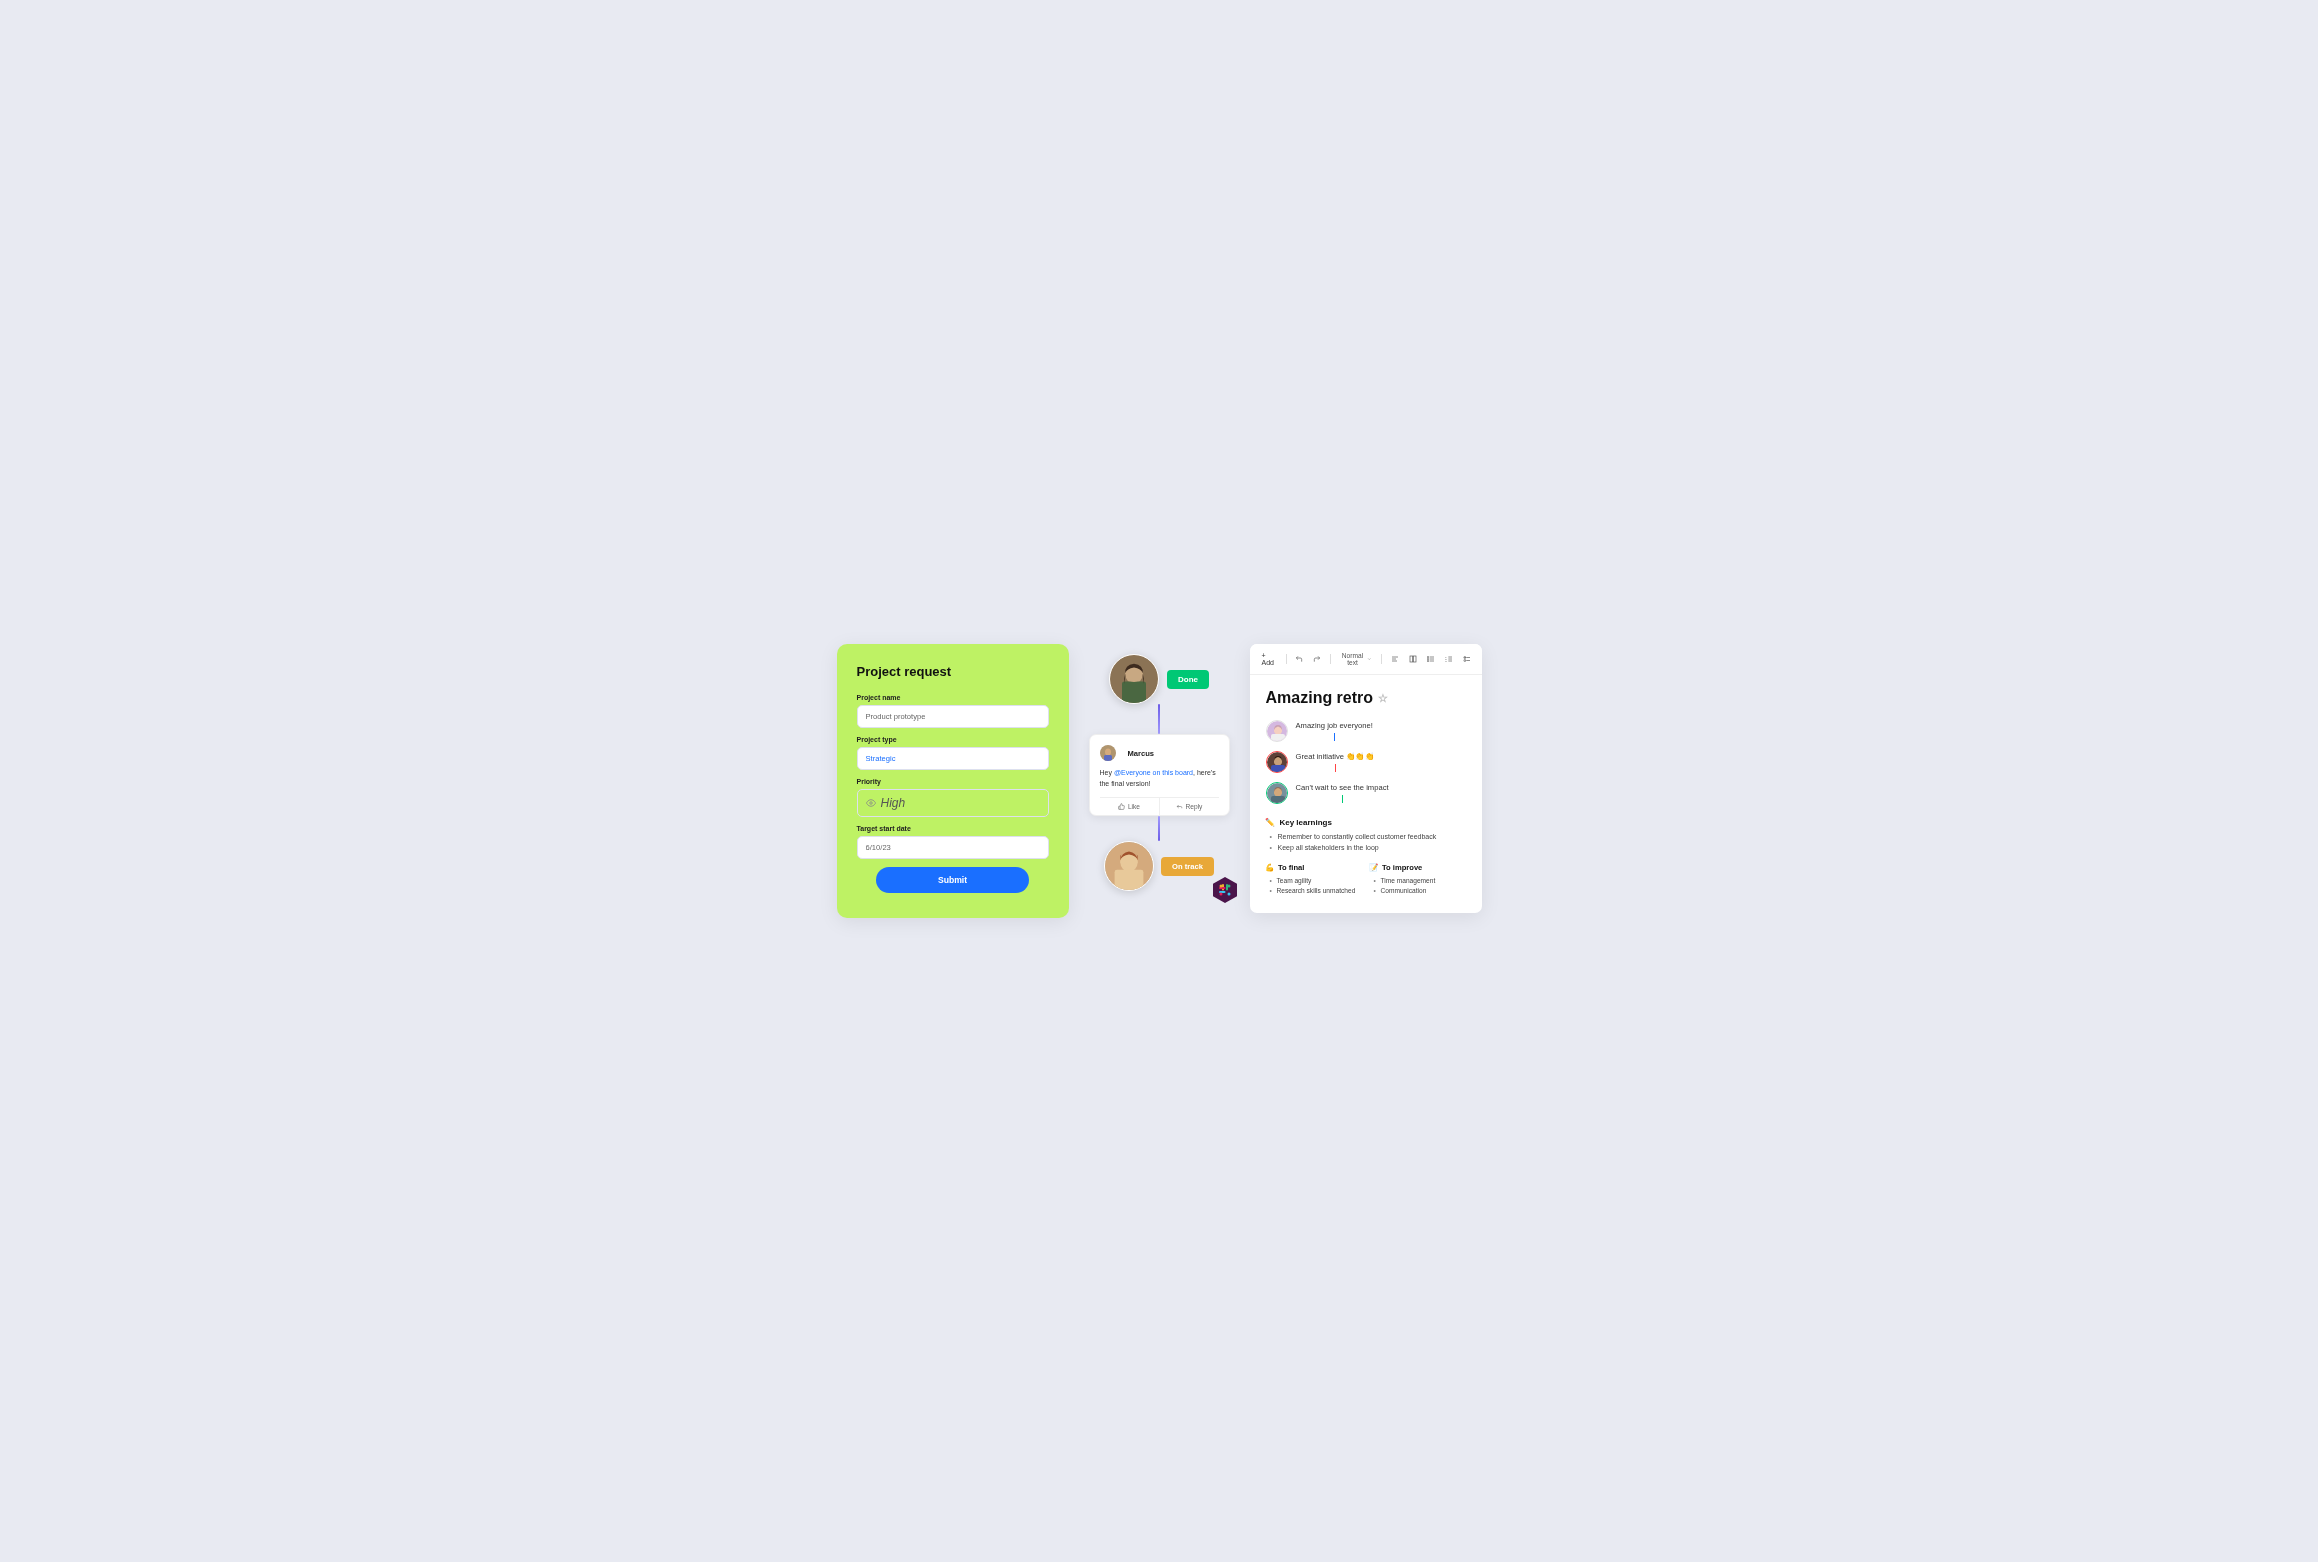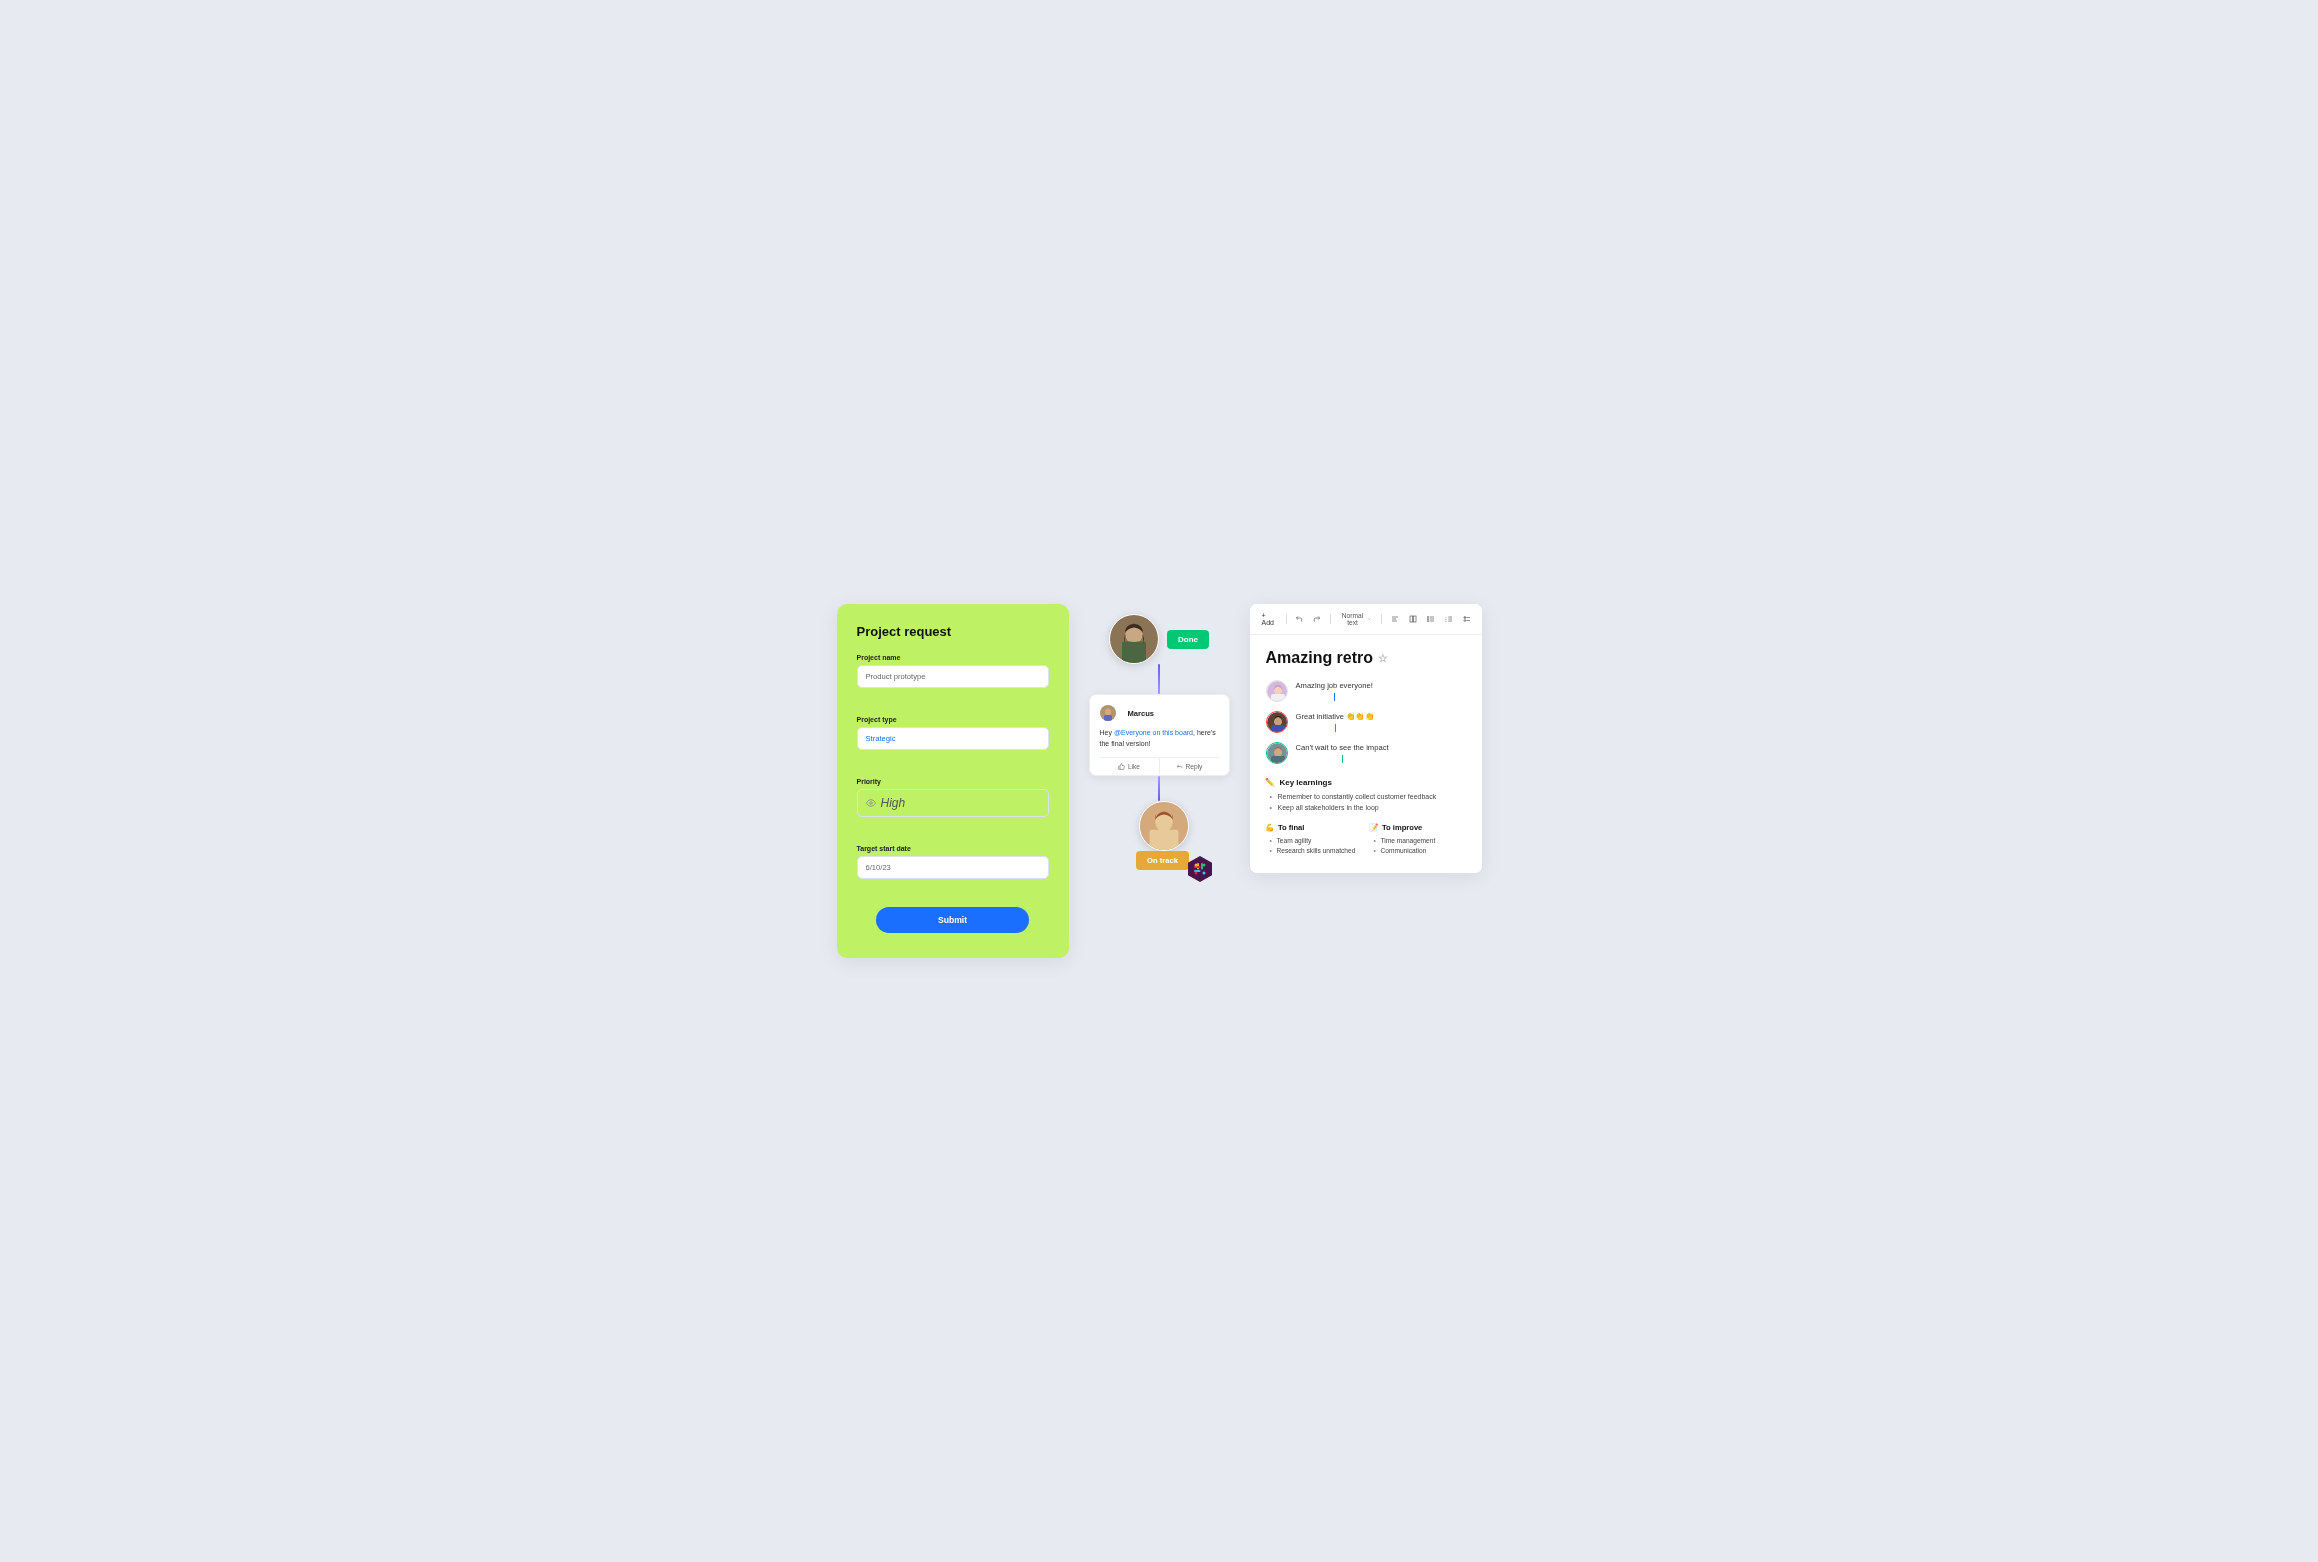--- a/index.html
+++ b/index.html
@@ -30,21 +30,21 @@
       box-shadow: 0 4px 20px rgba(0,0,0,0.08);
       flex-shrink: 0;
     }
     .card-title {
       font-size: 13px;
       font-weight: 700;
       color: #111;
       margin-bottom: 15px;
     }
     .form-group {
-      margin-bottom: 28px;
+      margin-bottom: 8px;
     }
     .form-label {
       display: block;
       font-size: 7px;
       font-weight: 600;
       color: #222;
       margin-bottom: 4px;
     }
     .form-input {
       width: 100%;
@@ -461,21 +461,21 @@
             <polyline points="9 17 4 12 9 7"></polyline>
             <path d="M20 18v-2a4 4 0 0 0-4-4H4"></path>
           </svg>
           <span>Reply</span>
         </button>
       </div>
     </div>
 
     <div class="connector-line-short"></div>
 
-    <div style="position:relative; display:flex; align-items:flex-end; gap:0;flex-direction:column;">
+    <div style="position:relative; display:flex; align-items:center; gap:0;">
       <div class="avatar-circle large">
         <svg viewBox="0 0 100 100" xmlns="http://www.w3.org/2000/svg">
           <circle cx="50" cy="50" r="50" fill="#d4aa7d"></circle>
           <ellipse cx="50" cy="42" rx="18" ry="20" fill="#e8c99a"></ellipse>
           <rect x="20" y="58" width="60" height="42" rx="5" fill="#e8c99a"></rect>
           <ellipse cx="50" cy="40" rx="18" ry="18" fill="#e8c99a"></ellipse>
 
           <path d="M32 38 Q34 22 50 20 Q66 22 68 38 Q65 28 50 26 Q35 28 32 38Z" fill="#a0522d"></path>
           <path d="M32 38 Q30 30 34 26 Q32 32 32 38Z" fill="#a0522d"></path>
           <path d="M68 38 Q70 30 66 26 Q68 32 68 38Z" fill="#a0522d"></path>

